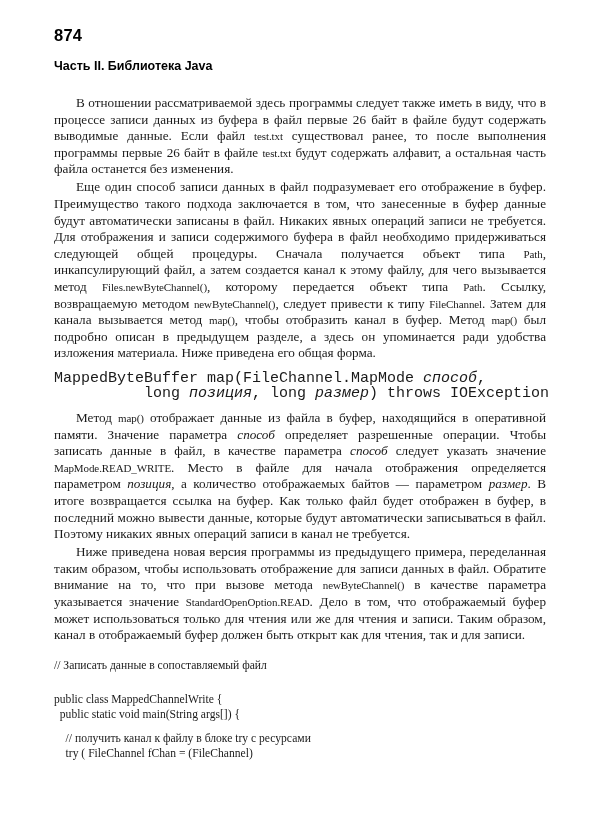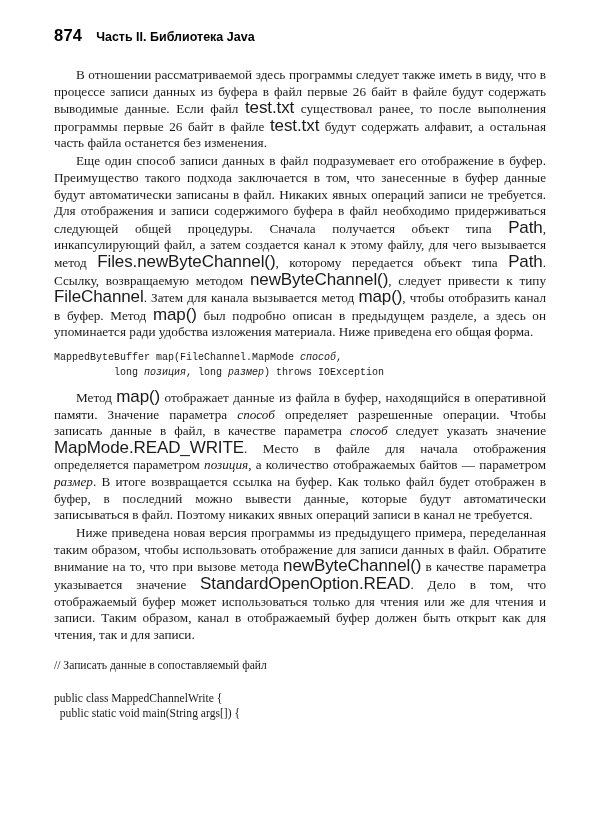--- a/index.html
+++ b/index.html
@@ -19,20 +19,21 @@
     width: 600px;
     height: 827px;
     box-sizing: border-box;
     padding: 26px 54px 0 54px;
   }
   .header {
     display: flex;
     align-items: baseline;
     gap: 14px;
     margin-bottom: 22px;
+    flex-direction: column;
   }
   .page-number {
     font-family: "Liberation Sans", sans-serif;
     font-weight: bold;
     font-size: 16.5px;
     letter-spacing: 0.2px;
     color: #000;
   }
   .header-title {
     font-family: "Liberation Sans", sans-serif;
@@ -45,30 +46,30 @@
     font-size: 13.2px;
     line-height: 16.6px;
     text-align: justify;
     text-justify: inter-word;
     margin: 0 0 1.5px 0;
     text-indent: 22px;
     hyphens: auto;
     word-spacing: 0px;
   }
   .mono {
-    font-family: Liberation Sans, sans-serif;
-    font-size: 17px;
+    font-family: Liberation Serif, serif;
+    font-size: 11px;
     letter-spacing: -0.1px;
   }
   .ital {
     font-style: italic;
   }
   .code-block {
     font-family: "Liberation Mono", monospace;
-    font-size: 10px;
+    font-size: 15px;
     line-height: 15px;
     white-space: pre;
     margin: 9px 0 9px 0;
     color: #1a1a1a;
   }
   .code-listing {
     font-family: Liberation Serif, serif;
     font-size: 11.6px;
     line-height: 15.2px;
     white-space: pre;
@@ -100,14 +101,16 @@
   <p class="body-text"><span>Ниже приведена новая версия программы из предыдущего примера, переделанная таким образом, чтобы использовать отображение для записи данных в файл. Обратите внимание на то, что при вызове метода </span><span class="mono">newByteChannel()</span><span> в качестве параметра указывается значение </span><span class="mono">StandardOpenOption.READ</span><span>. Дело в том, что отображаемый буфер может использоваться только для чтения или же для чтения и записи. Таким образом, канал в отображаемый буфер должен быть открыт как для чтения, так и для записи.</span></p>
 
   <div class="gap-md"></div>
 
   <div class="code-listing">// Записать данные в сопоставляемый файл</div>
   <div class="gap-sm"></div>
   <div class="gap-sm"></div>
   <div class="code-listing">public class MappedChannelWrite {
   public static void main(String args[]) {</div>
   <div class="gap-sm"></div>
+  <div class="code-listing">    // получить канал к файлу в блоке try с ресурсами</div>
+  <div class="code-listing">    try ( FileChannel fChan = (FileChannel)</div>
 
 </div>
 
 </body></html>

